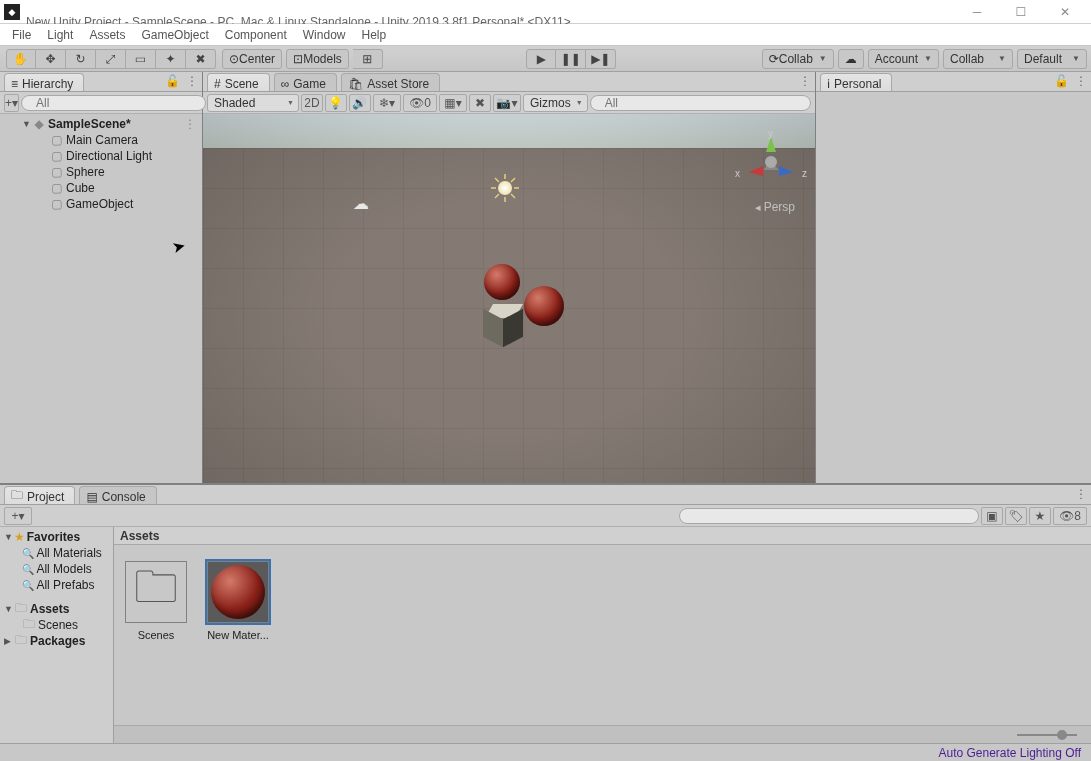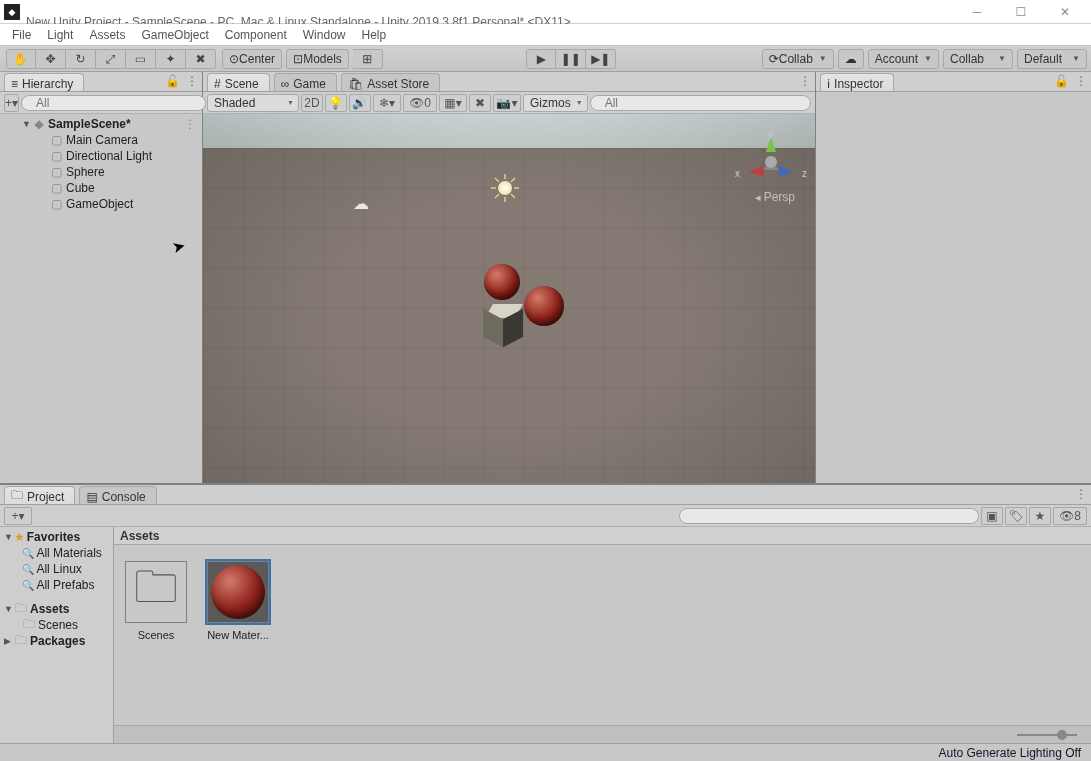--- a/index.html
+++ b/index.html
@@ -52,21 +52,21 @@
 .scene-col { flex: 1; border-right: 1px solid #808080; }
 .scene-body { background: #a09590; position: relative; }
 .scene-sky { height: 34px; background: linear-gradient(#dbe6e8,#c9d2cc); }
 .scene-ground { position:absolute; top:34px; left:0; right:0; bottom:0; background: repeating-linear-gradient( #7d726c 0 1px, transparent 1px 40px), repeating-linear-gradient(90deg, #7d726c 0 1px, transparent 1px 40px), #847a73; }
 .scene-mask { position:absolute; inset:0; background: radial-gradient(ellipse at 50% 55%, rgba(0,0,0,0) 40%, rgba(0,0,0,0.18) 100%); pointer-events:none;}
 .sun { position:absolute; left:288px; top:60px; width:28px; height:28px; }
 .sun::before{content:'';position:absolute;inset:7px;border-radius:50%;background:radial-gradient(#fff,#e8d890);}
 .sun svg{display:block;}
 .cloud { position:absolute; left:150px; top:80px; color:#e8e8e8; font-size:16px; }
 .gizmo3d { position:absolute; right:14px; top:18px; width:60px; height:60px; }
-.persp { position:absolute; right:20px; top:76px; color:#c0c0c0; font-size:11px;}
+.persp { position:absolute; right:20px; top:86px; color:#c0c0c0; font-size:11px;}
 .sphere { position:absolute; border-radius:50%; background: radial-gradient(circle at 35% 30%, #d47a6a, #8a2018 55%, #3a0c08 95%); box-shadow: inset -2px -4px 6px rgba(0,0,0,0.4); }
 .cube { position:absolute; width:38px; height:40px; }
 .cube .top{position:absolute;left:6px;top:0;width:30px;height:14px;background:#d8d4c8;transform:skewX(-30deg);}
 .cube .left{position:absolute;left:0;top:10px;width:20px;height:28px;background:#6d6a60;transform:skewY(28deg);}
 .cube .right{position:absolute;left:20px;top:10px;width:20px;height:28px;background:#3a3832;transform:skewY(-28deg);}
 
 
 .inspector { width: 275px; }
 
 
@@ -78,21 +78,21 @@
 .asset-grid { flex:1; display:flex; gap: 18px; padding: 16px 10px; align-content:flex-start; }
 .asset-item { width: 64px; display:flex; flex-direction:column; align-items:center; gap:6px; cursor:pointer; }
 .asset-thumb { width: 62px; height: 62px; background:#5a5a5a; border:1px solid #808080; display:flex; align-items:center; justify-content:center; position:relative; }
 .asset-thumb.selected { outline: 2px solid #3a72b0; }
 .asset-label { font-size:11px; color:#222; text-align:center; white-space:nowrap; overflow:hidden; text-overflow:ellipsis; width:100%; }
 .zoom-slider { height: 18px; background:#c0c0c0; border-top:1px solid #a8a8a8; display:flex; justify-content:flex-end; align-items:center; padding:0 14px; }
 .slider-track{width:60px;height:2px;background:#888;position:relative;}
 .slider-knob{width:10px;height:10px;border-radius:50%;background:#888;position:absolute;top:-4px;left:40px;}
 
 
-.statusbar { height: 18px; background: #c8c8c8; border-top:1px solid #a0a0a0; display:flex; justify-content:flex-end; align-items:center; padding:4px 10px; color:#0f172a; }
+.statusbar { height: 18px; background: #c8c8c8; border-top:1px solid #a0a0a0; display:flex; justify-content:flex-end; align-items:center; padding:4px 10px; color:#4c1d95; }
 .dd { height:18px; min-width:70px; background:#dcdcdc;border:1px solid #a8a8a8;border-radius:3px;padding:0 16px 0 6px;display:flex;align-items:center;position:relative;color:#333;}
 .dd::after{content:'▼';font-size:7px;color:#666;position:absolute;right:4px;}
 .mini-btn{width:22px;height:18px;border:1px solid #a8a8a8;background:#cfcfcf;display:flex;align-items:center;justify-content:center;color:#555;cursor:pointer;border-radius:2px;}
 .cursor-arrow{position:absolute;left:172px;top:123px;font-size:16px;color:#000;pointer-events:none; transform:rotate(-15deg);}
 </style>
 </head>
 <body>
 
 <div class="titlebar">
   <div class="titlebar-icon">◆</div>
@@ -289,21 +289,21 @@
         <div style="position:absolute;right:-6px;top:36px;font-size:10px;color:#ccc">z</div>
       </div>
       <div class="persp">◂ <span>Persp</span></div>
     </div>
   </div>
 
   <div class="col inspector">
     <div class="panel-tabs">
       <div class="panel-tab">
           <span>ℹ</span>
-          <span>Inspector</span>
+          <span>Personal</span>
         </div>
       <div class="panel-menu">
           <span>🔓</span>
           <span>⋮</span>
         </div>
     </div>
     <div class="panel-body"></div>
   </div>
 </div>
 
@@ -341,21 +341,21 @@
           <b>Favorites</b>
         </div>
       <div class="tree-row">
           <span class="tree-indent" style="width:18px"></span>
           <span style="font-size:10px;margin-right:2px">🔍</span>
           <span>All Materials</span>
         </div>
       <div class="tree-row">
           <span class="tree-indent" style="width:18px"></span>
           <span style="font-size:10px;margin-right:2px">🔍</span>
-          <span>All Linux</span>
+          <span>All Models</span>
         </div>
       <div class="tree-row">
           <span class="tree-indent" style="width:18px"></span>
           <span style="font-size:10px;margin-right:2px">🔍</span>
           <span>All Prefabs</span>
         </div>
       <div style="height:8px"></div>
       <div class="tree-row">
           <span class="tree-arrow">▼</span>
           <span class="tree-ico">🗀</span>

